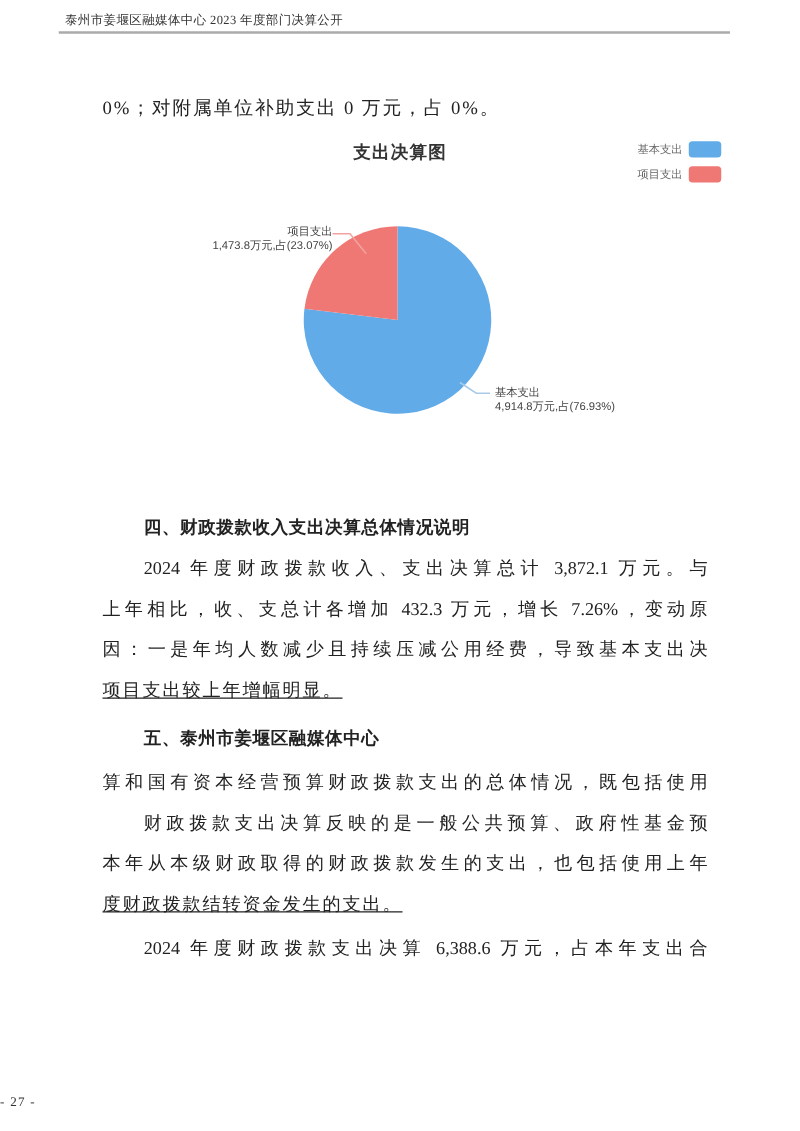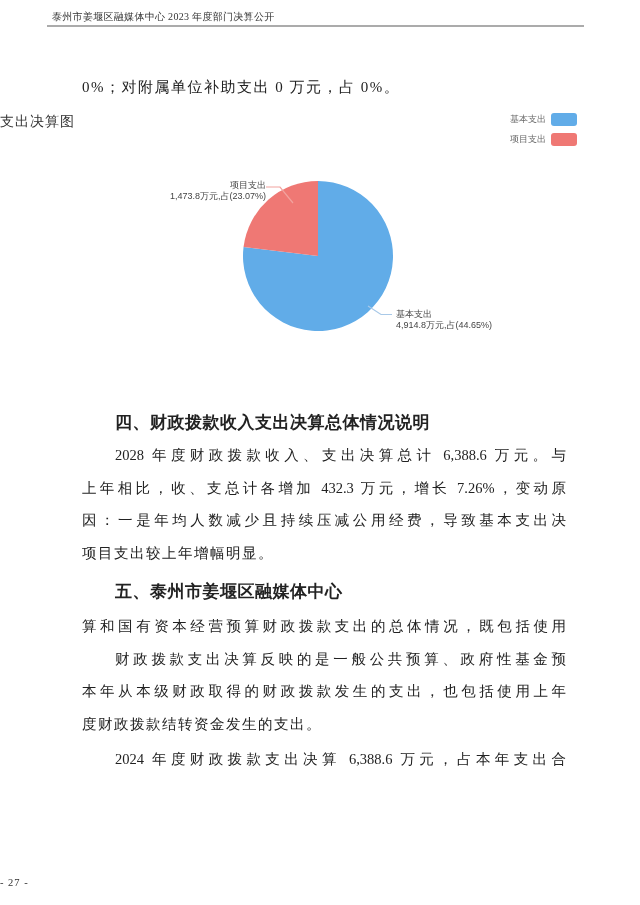--- a/index.html
+++ b/index.html
@@ -13,51 +13,51 @@
     color:#333;letter-spacing:.3px;white-space:nowrap;
   }
   .hdr-rule{position:absolute;top:25px;left:47px;width:537px;height:2px;background:#ababab;}
   
   .intro{
     position:absolute;top:72px;left:82px;width:484px;font-size:15px;line-height:30px;
     letter-spacing:1.5px;white-space:nowrap;
   }
   
   .chart-title{
-    position:absolute;top:113px;left:0;right:0;text-align:left;
+    position:absolute;top:113px;left:0;right:0;text-align:center;
     font-family:"Liberation Sans","DejaVu Sans",sans-serif;
-    font-size:14px;font-weight:normal;color:#333;letter-spacing:1px;line-height:16px;
+    font-size:14px;font-weight:bold;color:#333;letter-spacing:1px;line-height:16px;
   }
   .legend-row{
     position:absolute;right:63px;height:16px;display:flex;align-items:center;gap:5px;
     font-family:"Liberation Sans","DejaVu Sans",sans-serif;font-size:9px;color:#666;
   }
   .legend-row.r1{top:111px;}
   .legend-row.r2{top:131px;}
   .legend-swatch{width:26px;height:13px;border-radius:3px;}
   .pie-svg{position:absolute;top:100px;left:0;width:640px;height:300px;}
   .pie-label{
     position:absolute;font-family:"Liberation Sans","DejaVu Sans",sans-serif;
     font-size:9px;line-height:10.5px;color:#444;white-space:nowrap;
   }
   .pie-label.project{top:180px;right:374px;text-align:right;}
   .pie-label.basic{top:309px;left:396px;text-align:left;}
   
   .textblock{position:absolute;top:406px;left:82px;width:484px;}
   .sec-heading{
-    font-size:17px;font-weight:bold;line-height:33px;text-indent:33px;
+    font-size:14px;font-weight:bold;line-height:33px;text-indent:33px;
     letter-spacing:.5px;white-space:nowrap;
   }
   .sec-heading.h5{margin-top:6px;margin-bottom:2px;}
   .bline{
     font-size:14.5px;line-height:32.5px;
     text-align:justify;text-align-last:justify;
   }
   .bline.first{text-indent:33px;}
-  .bline.endline{text-align-last:left;letter-spacing:1.5px;}
+  .bline.endline{text-align-last:left;letter-spacing:1.5px;text-decoration:underline;}
   .para.p3{margin-top:3px;}
   
   .footer{
     position:absolute;top:877px;left:0;width:600px;
     font-size:10.5px;color:#333;letter-spacing:1px;
   }
 </style>
 </head>
 <body>
 
@@ -85,27 +85,27 @@
   <polyline points="293,203 280,187 266,187" fill="none" stroke-width="1.2" stroke="#F2A39F"></polyline>
   <polyline points="368,306 381,314.5 392,314.5" fill="none" stroke-width="1.2" stroke="#A9C9E8"></polyline>
 </svg>
 
 <div class="pie-label project">
   <div>项目支出</div>
   <div>1,473.8万元,占(23.07%)</div>
 </div>
 <div class="pie-label basic">
   <div>基本支出</div>
-  <div>4,914.8万元,占(44.65%)</div>
+  <div>4,914.8万元,占(76.93%)</div>
 </div>
 
 <div class="textblock">
   <div class="sec-heading">四、财政拨款收入支出决算总体情况说明</div>
   <div class="para">
-    <div class="bline first">2028 年度财政拨款收入、支出决算总计 6,388.6 万元。与</div>
+    <div class="bline first">2024 年度财政拨款收入、支出决算总计 3,872.1 万元。与</div>
     <div class="bline">上年相比，收、支总计各增加 432.3 万元，增长 7.26%，变动原</div>
     <div class="bline">因：一是年均人数减少且持续压减公用经费，导致基本支出决</div>
     <div class="bline endline">项目支出较上年增幅明显。</div>
   </div>
   <div class="sec-heading h5">五、泰州市姜堰区融媒体中心</div>
   <div class="para">
     <div class="bline">算和国有资本经营预算财政拨款支出的总体情况，既包括使用</div>
     <div class="bline first">财政拨款支出决算反映的是一般公共预算、政府性基金预</div>
     <div class="bline">本年从本级财政取得的财政拨款发生的支出，也包括使用上年</div>
     <div class="bline endline">度财政拨款结转资金发生的支出。</div>

